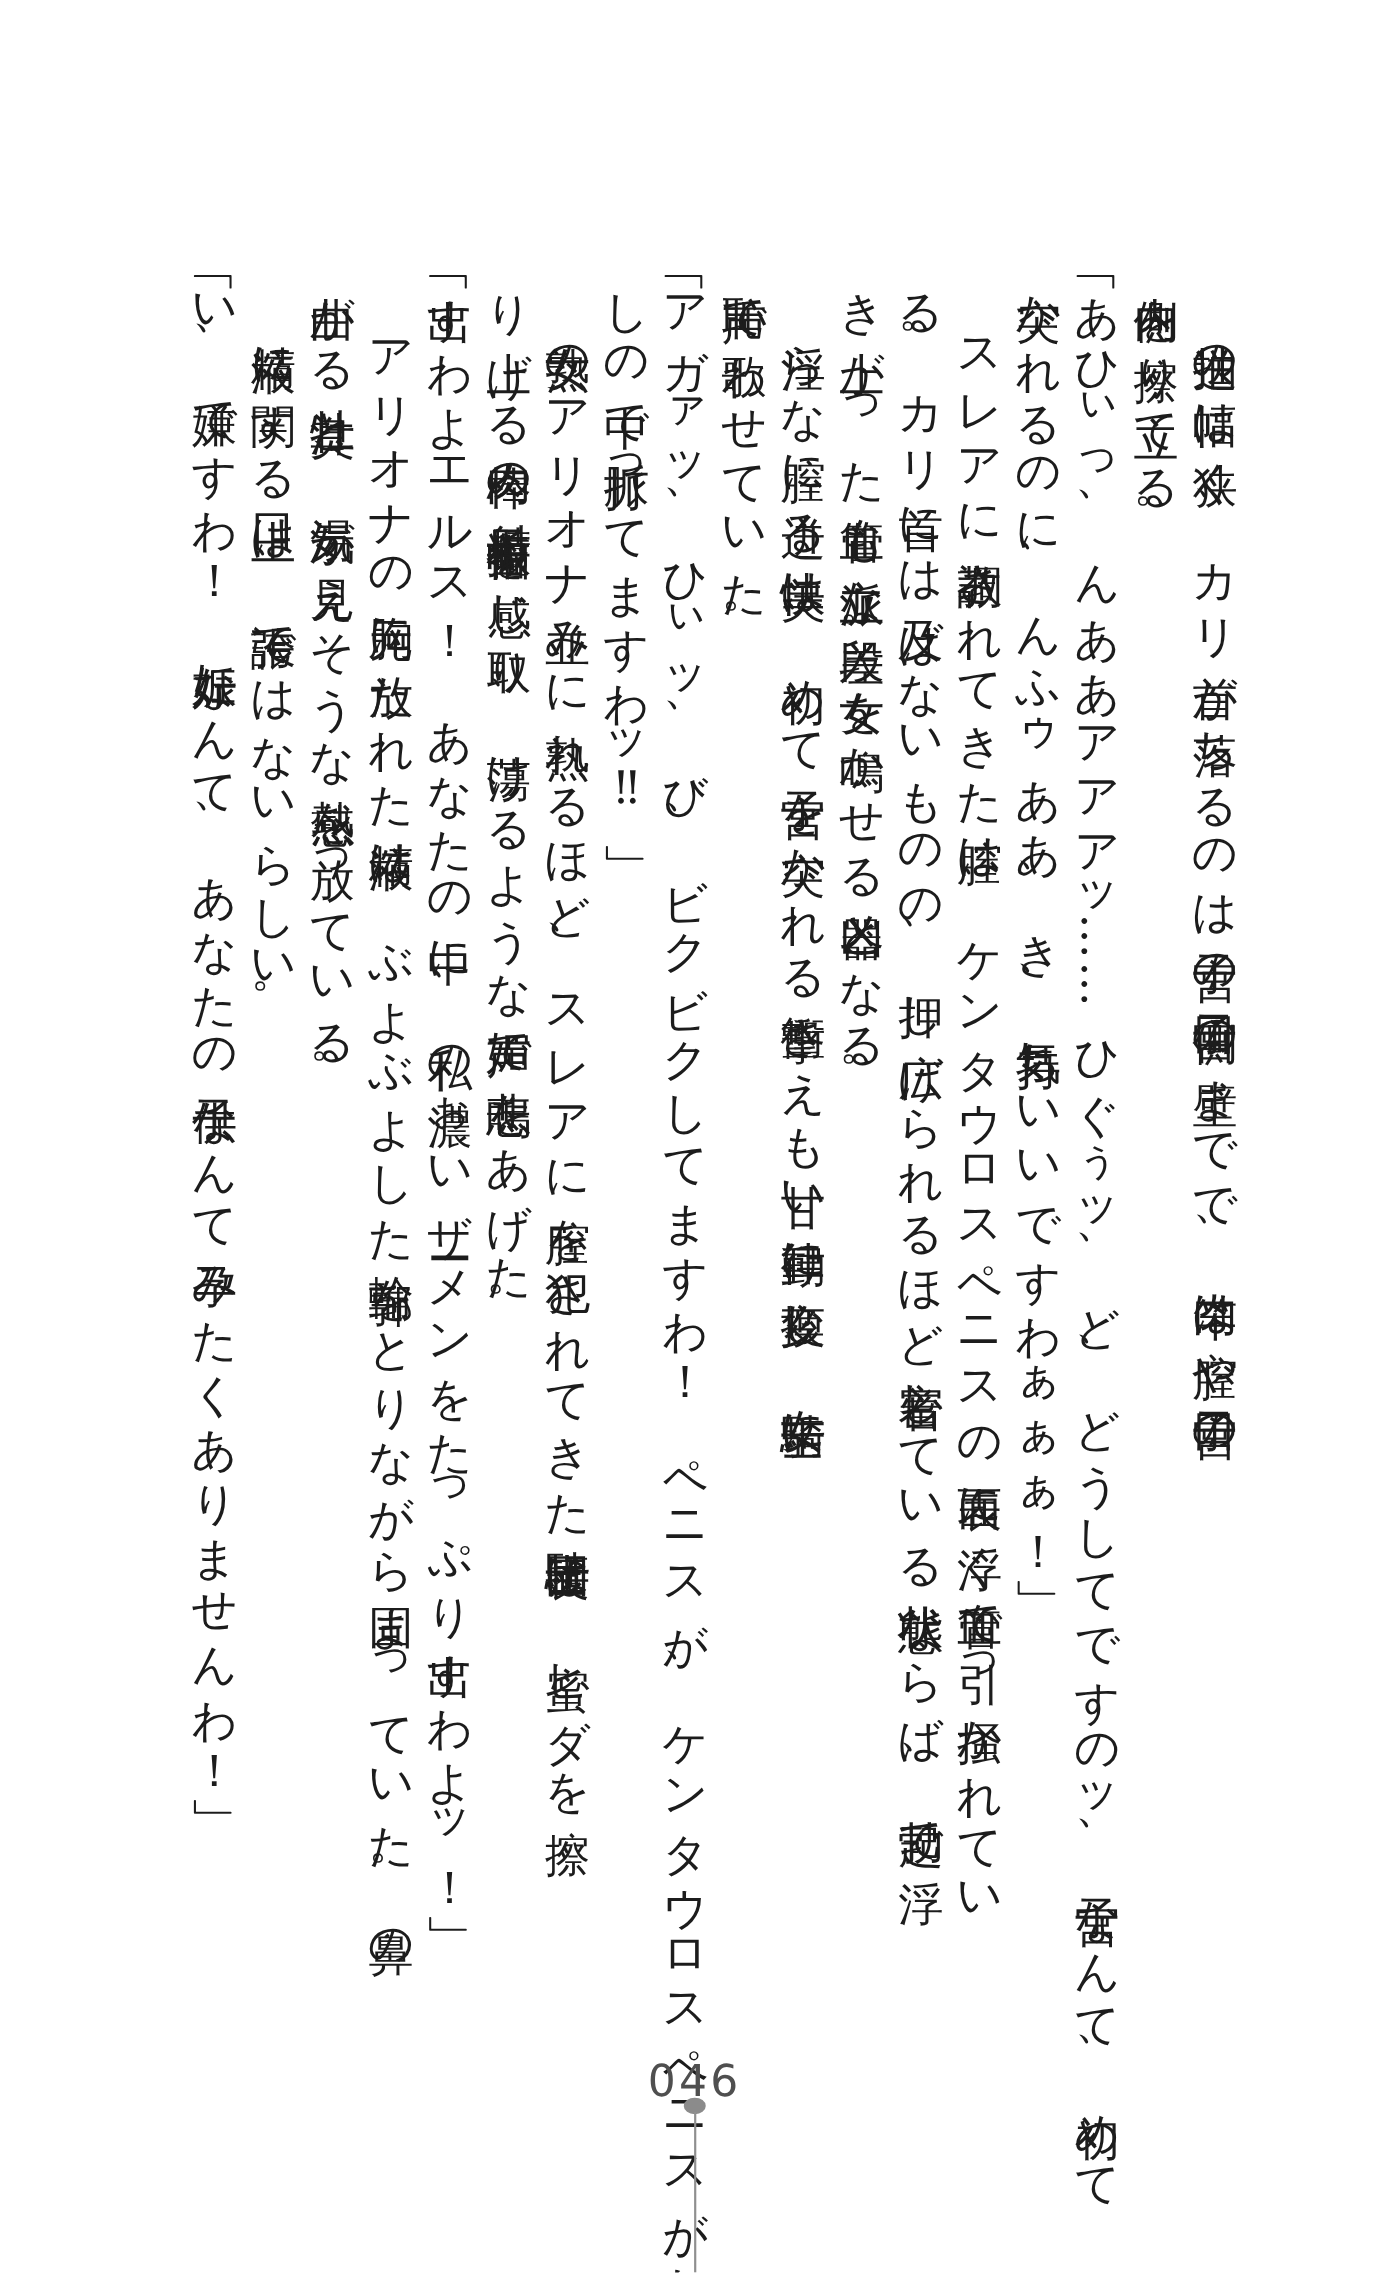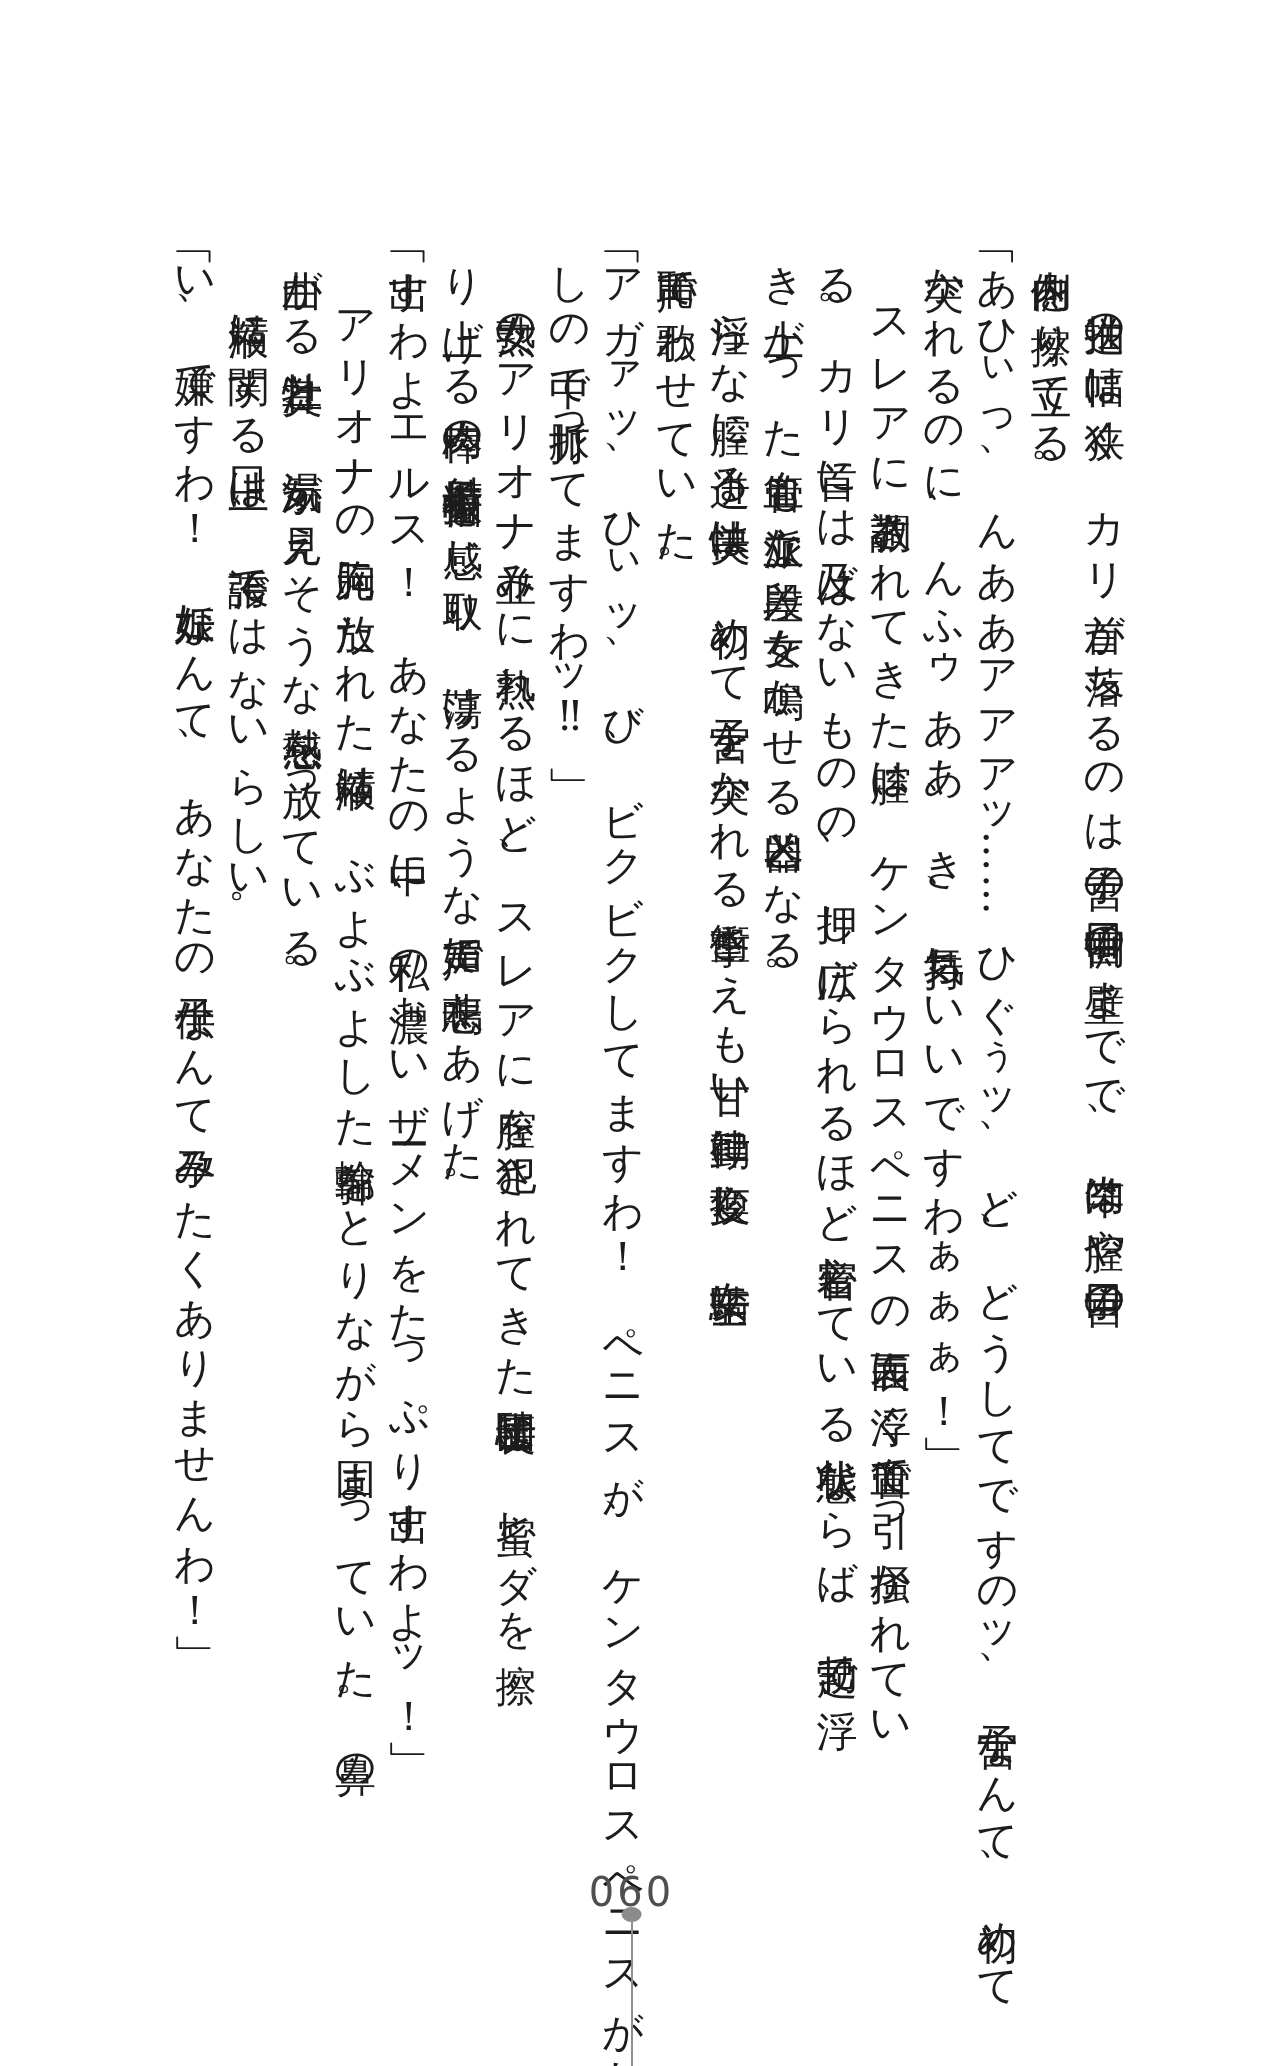--- a/index.html
+++ b/index.html
@@ -93,18 +93,18 @@
     <p class="text-line">　熟女のアリオナ並みに熟れるほど、スレアに膣を犯されてきた騎士団長は、蜜ヒダを擦</p>
     <p class="text-line">り上げる肉棒の射精予告振幅を感じ取り、蕩けるような媚声で悲鳴をあげた。</p>
     <p class="text-line">「出すわよエルス！　あなたの中に、私の濃ぉいザーメンをたっぷり出すわよッ！」</p>
     <p class="text-line">　アリオナの胸元に放たれた精液は、ぶよぶよした輪郭をとりながら固まっていた。鼻の</p>
     <p class="text-line">曲がる牡汁臭と、湯気が見えそうな熱感を放っている。</p>
     <p class="text-line">　精液に関する口上は、誇張ではないらしい。</p>
     <p class="text-line">「い、嫌ですわ！　妊娠なんて、あなたの子供なんて孕みたくありませんわ！」</p>
   </div>
 
   <div class="footer">
-    <div class="page-number">060</div>
+    <div class="page-number">046</div>
     <div class="footer-dot"></div>
     <div class="footer-line"></div>
   </div>
 
 </div>
 
 </body></html>

